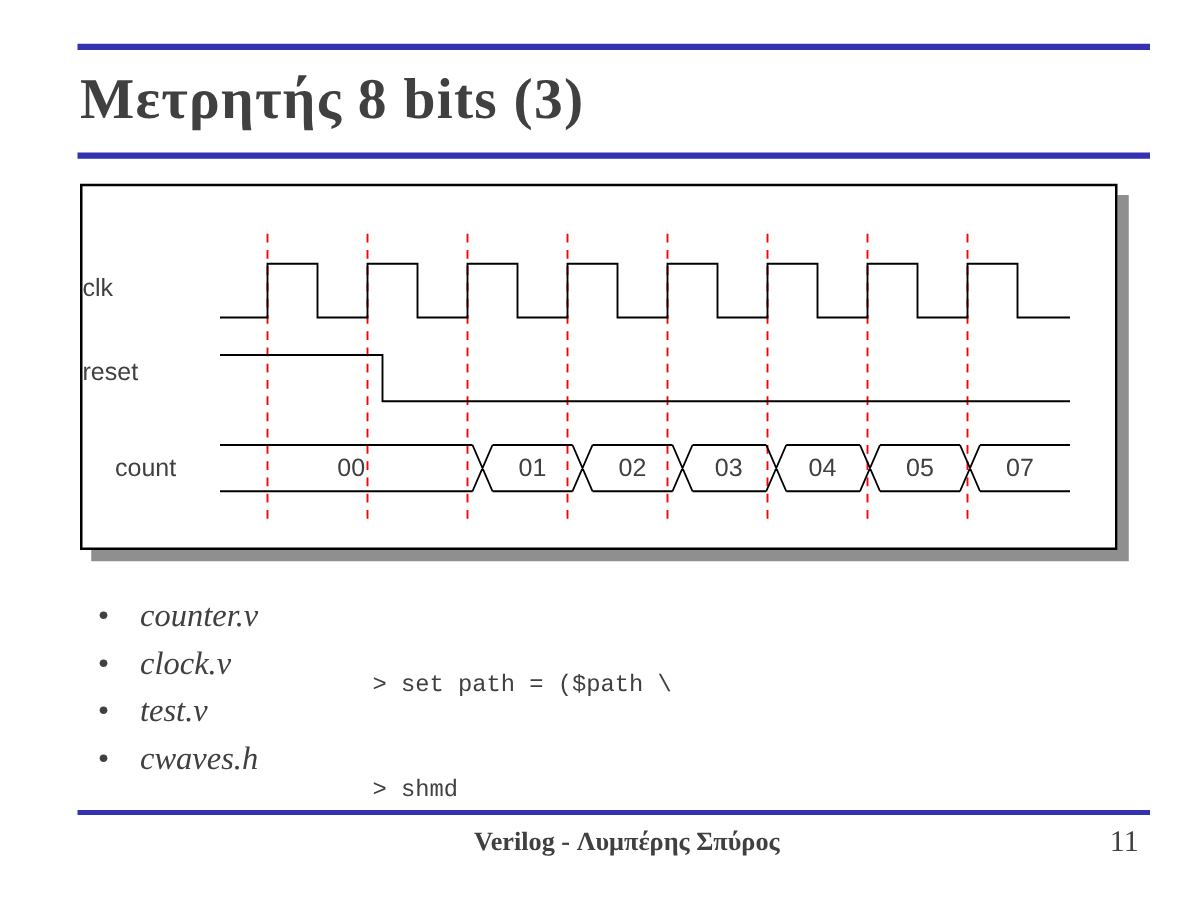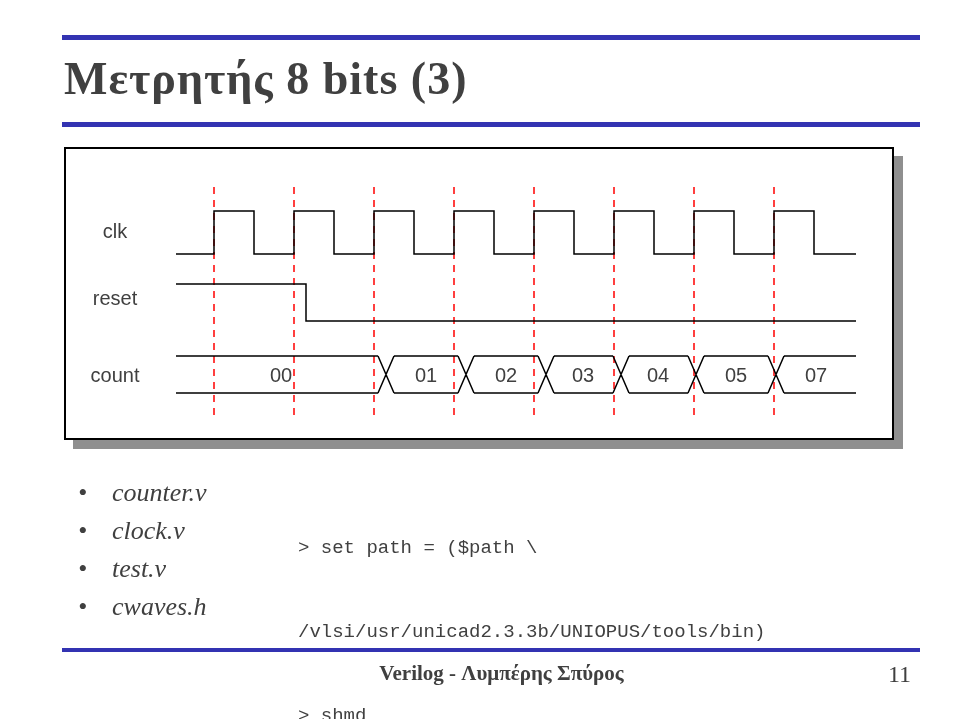--- a/index.html
+++ b/index.html
@@ -41,28 +41,28 @@
     height: 293px;
     background: #ffffff;
     border: 2px solid #000;
     box-shadow: 9px 9px 0 #8f8f8f;
   }
   .wave-panel svg { position: absolute; left: 0; top: 0; }
   .sig-label {
     position: absolute;
     left: 0;
     width: 98px;
-    text-align: center;
+    text-align: left;
     font-family: "Liberation Sans", sans-serif;
     font-size: 20px;
     line-height: 24px;
   }
   .sig-clk   { top: 70px; }
   .sig-reset { top: 137px; }
-  .sig-count { top: 214px; }
+  .sig-count { top: 214px; margin-left: 26px; }
   .bus-val {
     position: absolute;
     top: 214px;
     width: 44px;
     text-align: center;
     font-family: "Liberation Sans", sans-serif;
     font-size: 20px;
     line-height: 24px;
   }
   .wave-stroke { stroke: #000; stroke-width: 1.5; fill: none; }
@@ -170,21 +170,20 @@
 
   <ul class="bullet-list">
     <li>counter.v</li>
     <li>clock.v</li>
     <li>test.v</li>
     <li>cwaves.h</li>
   </ul>
 
   <div class="code-block">
     <div>&gt; set path = ($path \</div>
-    <div>/vlsi/usr/unicad2.3.3b/UNIOPUS/tools/bin)</div>
     <div>&gt; shmd</div>
     
     
   </div>
 
   <div class="rule rule-footer"></div>
   <div class="footer-credit">Verilog - Λυμπέρης Σπύρος</div>
   <div class="page-number">11</div>
 
 </div>

